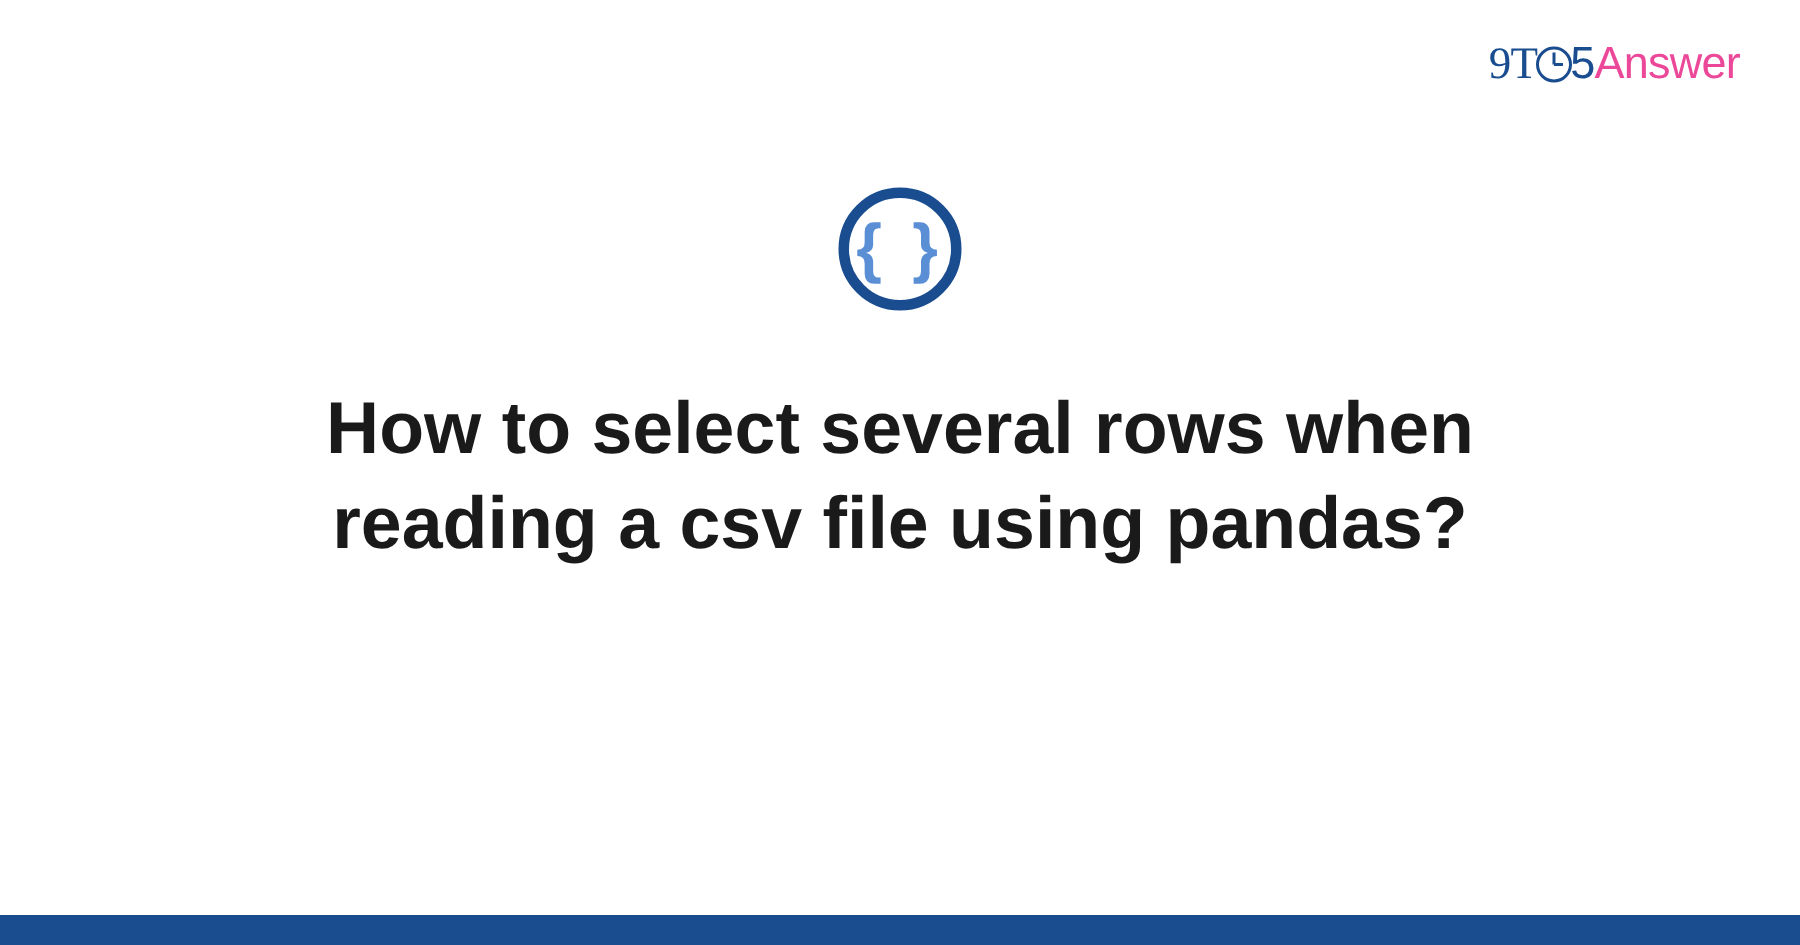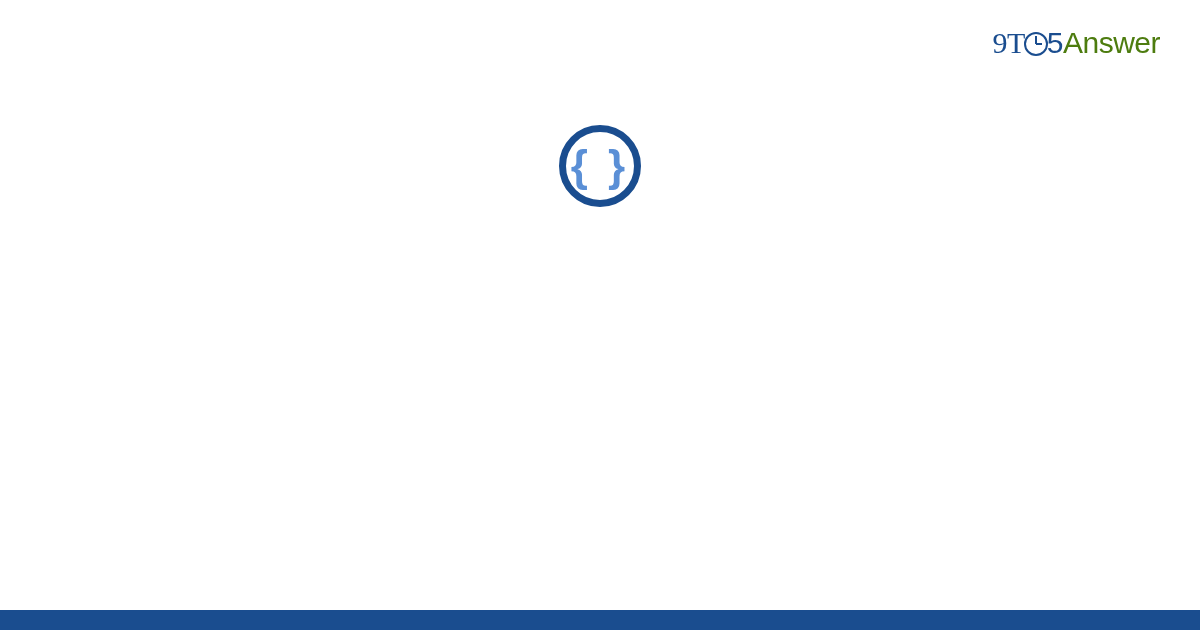--- a/index.html
+++ b/index.html
@@ -55,21 +55,21 @@
       height: 2px;
       background: #1a4d8f;
       left: 50%;
       top: 9px;
     }
     .logo .five {
       color: #1a4d8f;
       font-weight: 500;
     }
     .logo .answer {
-      color: #4d7c0f;
+      color: #ec4899;
       font-weight: 400;
       text-align: right;
     }
     .center-content {
       position: absolute;
       top: 125px;
       left: 0;
       right: 0;
       display: flex;
       flex-direction: column;
@@ -115,15 +115,16 @@
 <body>
 
 <div class="logo">
   <span class="nine-t">9T</span><span class="clock"></span><span class="five">5</span><span class="answer">Answer</span>
 </div>
 
 <div class="center-content">
   <div class="badge">
     <span class="badge-braces">{ }</span>
   </div>
+  <h1 class="title">How to select several rows when reading a csv file using pandas?</h1>
 </div>
 
 <div class="bottom-bar"></div>
 
 </body></html>

